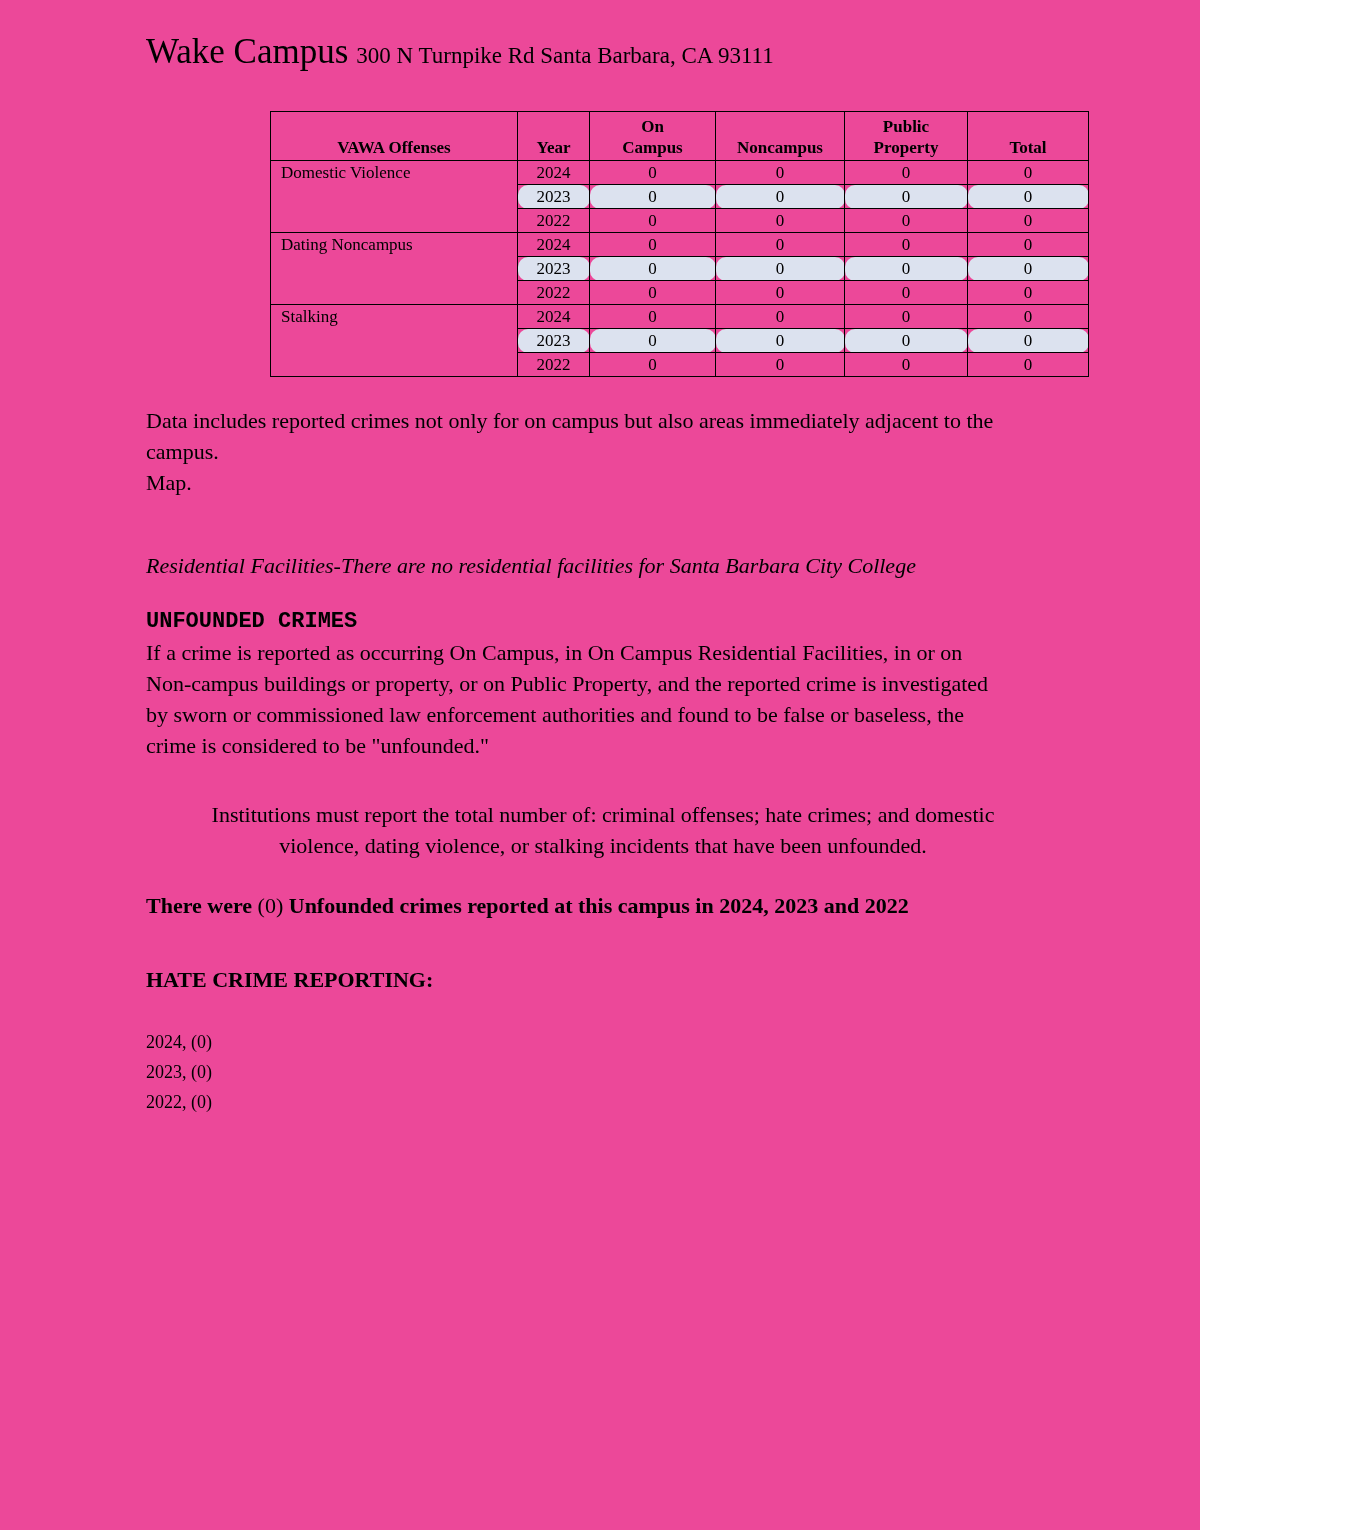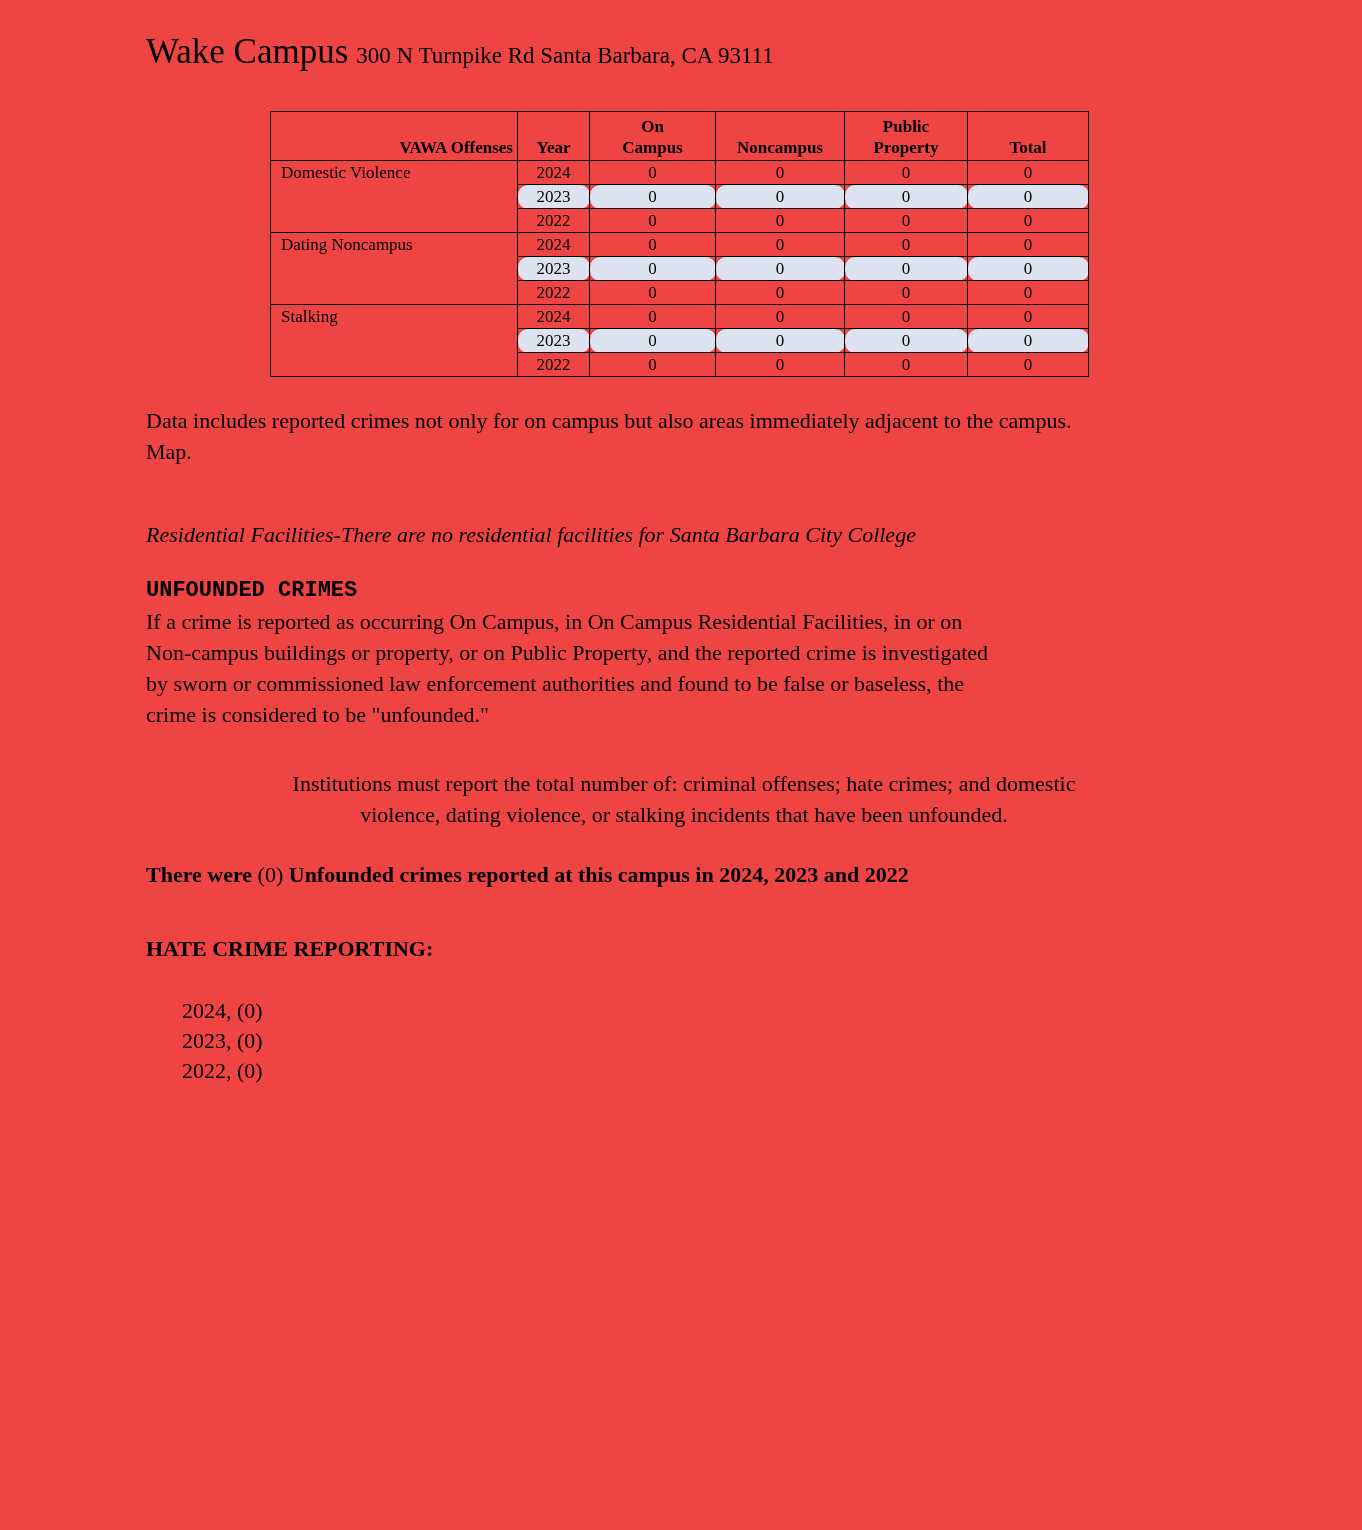--- a/index.html
+++ b/index.html
@@ -3,23 +3,23 @@
 <meta charset="utf-8">
 <style>
   * { box-sizing: border-box; }
   html, body { margin: 0; padding: 0; background: #ffffff; }
   body {
     width: 1362px; height: 1530px;
     font-family: "Liberation Serif", serif;
     color: #000000;
   }
   .page {
-    width: 1362px; height: 1530px;
+    width: 1200px; height: 1530px;
     padding: 30px 140px 0 146px;
-    background: #ef4444;
+    background: #ec4899;
     overflow: hidden;
   }
   .doc-title { margin: 0; font-weight: normal; line-height: 44px; }
   .title-main { font-size: 35px; }
   .title-address { font-size: 23px; }
 
   table.vawa {
     border-collapse: collapse;
     table-layout: fixed;
     width: 818px;
@@ -28,21 +28,21 @@
     line-height: 21px;
   }
   table.vawa th, table.vawa td { border: 1px solid #000; margin-top: 11px; }
   table.vawa th {
     font-weight: bold;
     vertical-align: bottom;
     text-align: center;
     padding: 4px 4px 2px;
     white-space: pre-line;
   }
-  table.vawa th.th-left { text-align: right; }
+  table.vawa th.th-left { text-align: center; }
   table.vawa td {
     text-align: center;
     padding: 1px 4px;
     height: 24px;
   }
   table.vawa td.offense {
     text-align: left;
     vertical-align: top;
     padding-left: 10px;
   }
@@ -51,21 +51,21 @@
   .para { font-size: 22px; line-height: 31px; margin: 0; }
   .line { white-space: pre-wrap; }
   .data-note { margin-top: 28px; }
   .residential { margin-top: 52px; font-style: italic; }
   .section-heading { font-size: 22px; line-height: 31px; font-weight: bold; margin: 0; }
   .unfounded-heading { margin-top: 25px; font-family: Liberation Mono, monospace; }
   .report-para { margin-top: 38px; text-align: center; }
   .statement { margin-top: 29px; font-weight: bold; white-space: pre-wrap; }
   .statement .regular { font-weight: normal; }
   .hate-heading { margin-top: 43px; }
-  .years { margin-top: 32px; font-size: 22px; line-height: 30px; margin-left: 36px; }
+  .years { margin-top: 32px; font-size: 18px; line-height: 30px; }
 </style>
 </head>
 <body>
 
 <div class="page">
 
   <h1 class="doc-title"><span class="title-main">Wake Campus</span><span> </span><span class="title-address">300 N Turnpike Rd Santa Barbara, CA 93111</span></h1>
 
   <table class="vawa">
     <colgroup>

